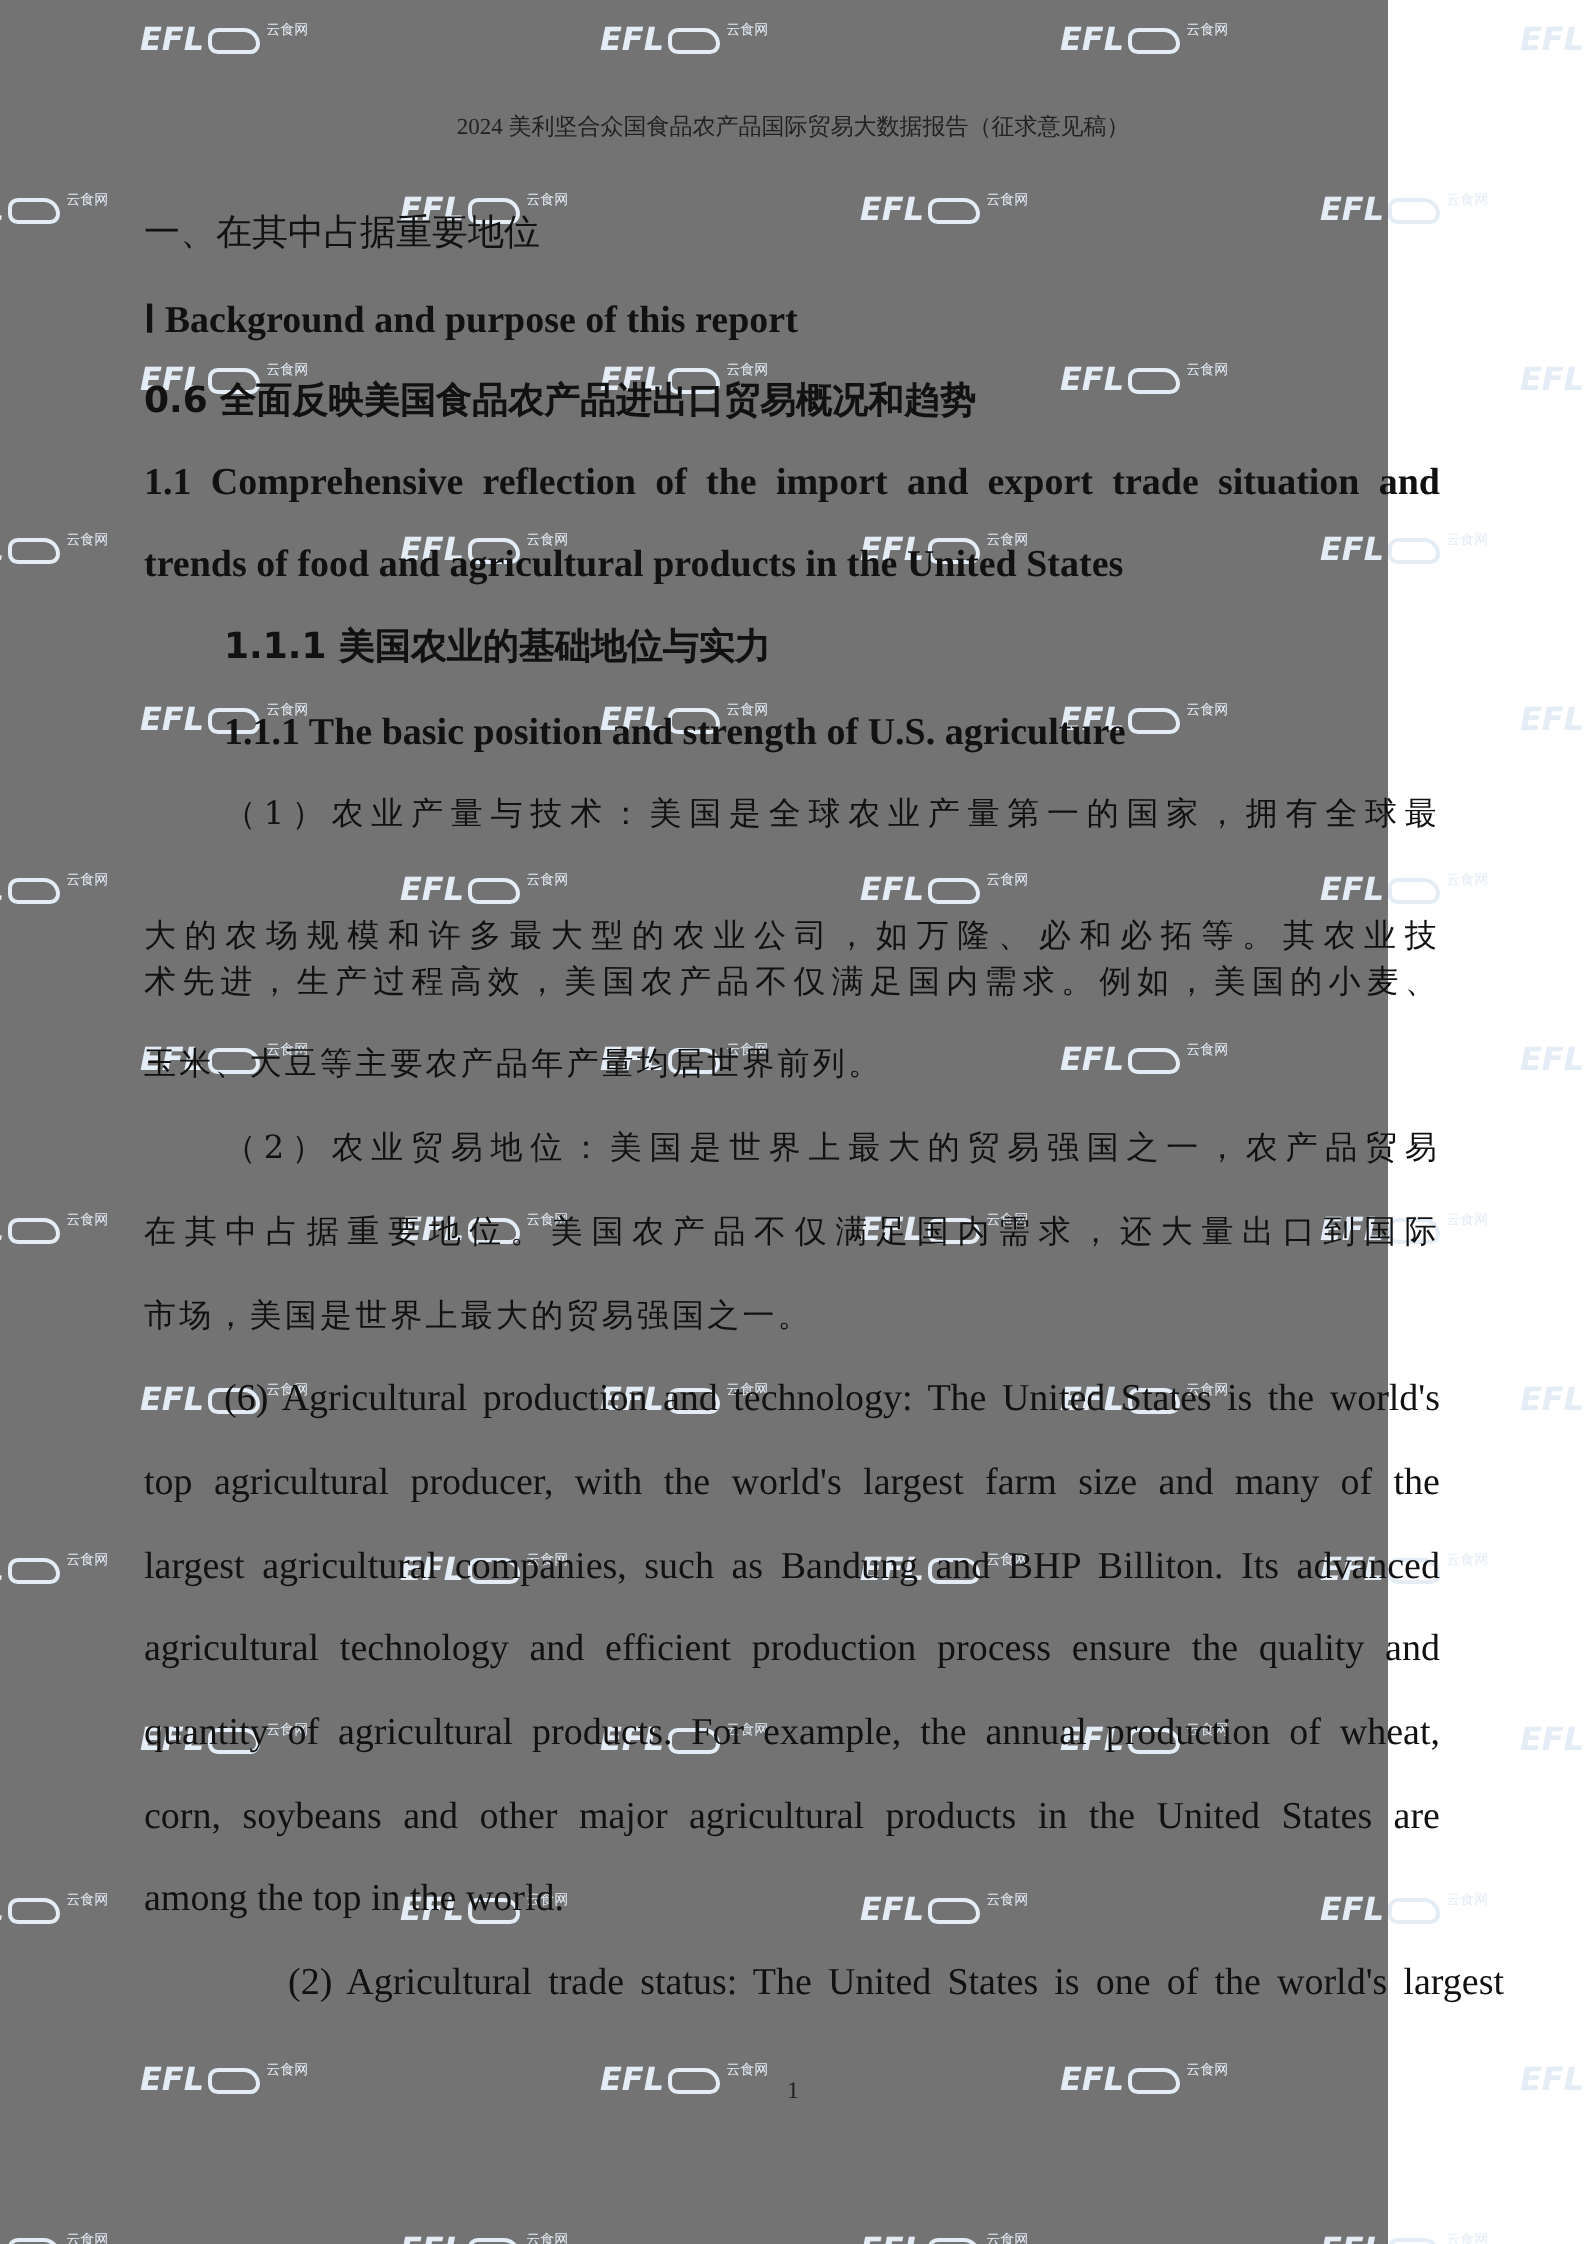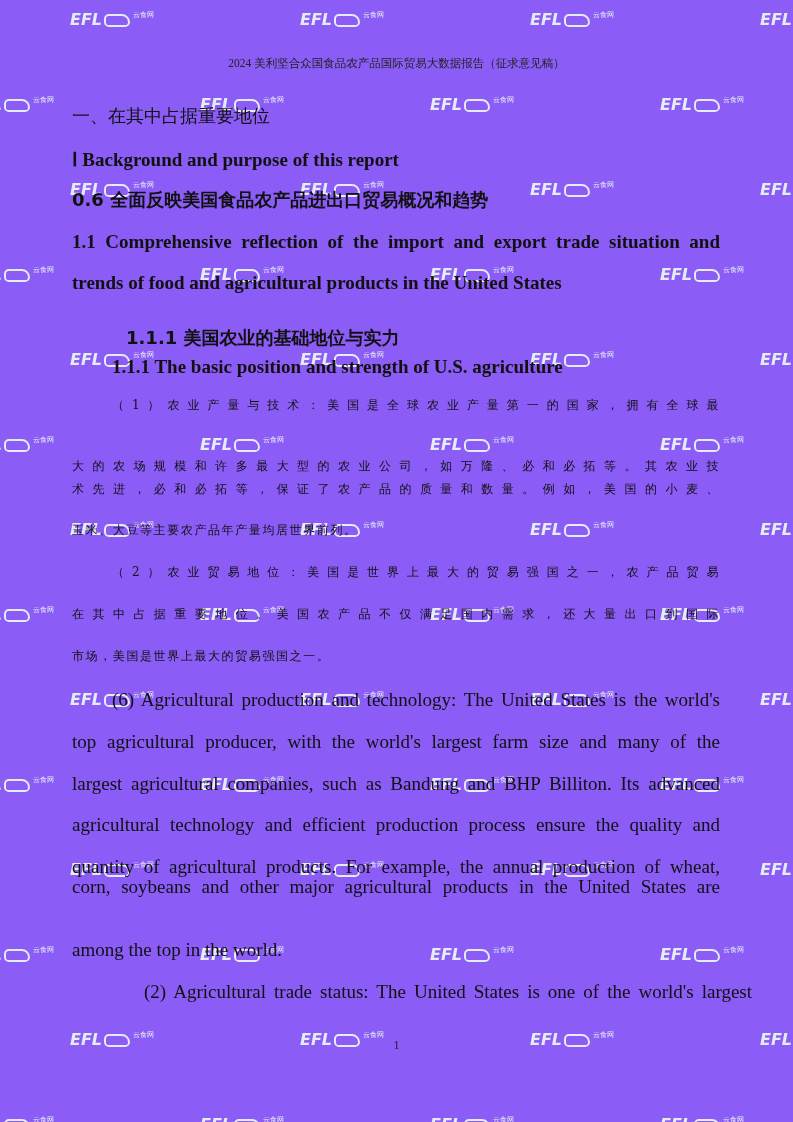--- a/index.html
+++ b/index.html
@@ -1,27 +1,27 @@
 <!DOCTYPE html>
 <html><head>
 <meta charset="utf-8">
 <style>
   html, body { margin: 0; padding: 0; background: #ffffff; }
   body { width: 793px; height: 1122px; position: relative; overflow: hidden; }
-  .page { position: absolute; left: 0; top: 0; width: 793px; height: 1122px; background: #8b5cf6; }
+  .page { position: absolute; left: 0; top: 0; width: 694px; height: 1122px; background: #737373; }
   .wm-layer { position: absolute; inset: 0; pointer-events: none; z-index: 0; }
   .wm { position: absolute; color: #e4ecf5; font-family: "DejaVu Sans", sans-serif; font-style: italic; font-weight: bold; font-size: 16px; letter-spacing: 0px; white-space: nowrap; }
   .wm .cloud { display: inline-block; width: 22px; height: 9px; border: 2px solid #e4ecf5; border-radius: 6px 10px 6px 6px; vertical-align: middle; margin-left: 2px; }
   .wm .sm { font-size: 7px; font-style: normal; font-weight: normal; vertical-align: top; margin-left: 3px; }
   .content { position: relative; z-index: 1; }
   .header { position: absolute; top: 56px; left: 0; width: 793px; text-align: center; font-family: "Liberation Serif", "DejaVu Serif", serif; font-size: 11.5px; color: #222; }
   .line { position: absolute; left: 72px; white-space: nowrap; color: #111; }
   .zh-h { font-family: "DejaVu Sans", sans-serif; font-size: 18px; font-weight: normal; }
   .en-h { font-family: "Liberation Serif", serif; font-size: 19px; font-weight: bold; }
-  .zh-p { font-family: "DejaVu Serif", serif; font-size: 12px; letter-spacing: 1.6px; }
+  .zh-p { font-family: "DejaVu Serif", serif; font-size: 16px; letter-spacing: 1.6px; }
   .en-p { font-family: "Liberation Serif", serif; font-size: 19px; }
   .justify { width: 648px; text-align: justify; text-align-last: justify; }
   .pagenum { position: absolute; top: 1038px; left: 0; width: 793px; text-align: center; font-family: "Liberation Serif", serif; font-size: 12px; color: #222; }
 </style>
 </head>
 <body>
 
 <div class="page">
 
   <div class="wm-layer" id="wm-layer">
@@ -86,37 +86,37 @@
   <div class="content">
     <div class="header">2024 美利坚合众国食品农产品国际贸易大数据报告（征求意见稿）</div>
 
     <div class="line zh-h" style="top:104px;">一、在其中占据重要地位</div>
     <div class="line en-h" style="top:148px;">Ⅰ Background  and  purpose  of  this  report</div>
 
     <div class="line zh-h" style="top:188px; font-weight:bold;">0.6 全面反映美国食品农产品进出口贸易概况和趋势</div>
     <div class="line en-h justify" style="top:231px;">1.1 Comprehensive reflection of the import and export trade situation and</div>
     <div class="line en-h" style="top:272px;">trends of food and agricultural products in the United States</div>
 
-    <div class="line zh-h" style="top:326px; left:112px; font-weight:bold;margin-left:14px;">1.1.1 美国农业的基础地位与实力</div>
+    <div class="line zh-h" style="top:311px; left:112px; font-weight:bold;">1.1.1 美国农业的基础地位与实力</div>
     <div class="line en-h" style="top:356px; left:112px;">1.1.1 The basic position and strength of U.S. agriculture</div>
 
     <div class="line zh-p" style="top:397px; left:112px; width:608px; text-align:justify; text-align-last:justify;">（1）农业产量与技术：美国是全球农业产量第一的国家，拥有全球最</div>
     <div class="line zh-p justify" style="top:458px;">大的农场规模和许多最大型的农业公司，如万隆、必和必拓等。其农业技</div>
-    <div class="line zh-p justify" style="top:481px;">术先进，必和必拓等，保证了农产品的质量和数量。例如，美国的小麦、</div>
+    <div class="line zh-p justify" style="top:481px;">术先进，生产过程高效，美国农产品不仅满足国内需求。例如，美国的小麦、</div>
     <div class="line zh-p" style="top:522px;">玉米、大豆等主要农产品年产量均居世界前列。</div>
 
     <div class="line zh-p" style="top:564px; left:112px; width:608px; text-align:justify; text-align-last:justify;">（2）农业贸易地位：美国是世界上最大的贸易强国之一，农产品贸易</div>
     <div class="line zh-p justify" style="top:606px;">在其中占据重要地位。美国农产品不仅满足国内需求，还大量出口到国际</div>
     <div class="line zh-p" style="top:648px;">市场，美国是世界上最大的贸易强国之一。</div>
 
     <div class="line en-p" style="top:689px; left:112px; width:608px; text-align:justify; text-align-last:justify;">(6) Agricultural production and technology: The United States is the world's</div>
     <div class="line en-p justify" style="top:731px;">top agricultural producer, with the world's largest farm size and many of the</div>
     <div class="line en-p justify" style="top:773px;">largest agricultural companies, such as Bandung and BHP Billiton. Its advanced</div>
     <div class="line en-p justify" style="top:814px;">agricultural technology and efficient production process ensure the quality and</div>
     <div class="line en-p justify" style="top:856px;">quantity of agricultural products. For example, the annual production of wheat,</div>
-    <div class="line en-p justify" style="top:876px;">corn, soybeans and other major agricultural products in the United States are</div>
+    <div class="line en-p justify" style="top:898px;">corn, soybeans and other major agricultural products in the United States are</div>
     <div class="line en-p" style="top:939px;">among the top in the world.</div>
 
     <div class="line en-p" style="top:981px; left:112px; width:608px; text-align:justify; text-align-last:justify;margin-left:32px;">(2) Agricultural trade status: The United States is one of the world's largest</div>
 
     <div class="pagenum">1</div>
   </div>
 </div>
 
 </body></html>

